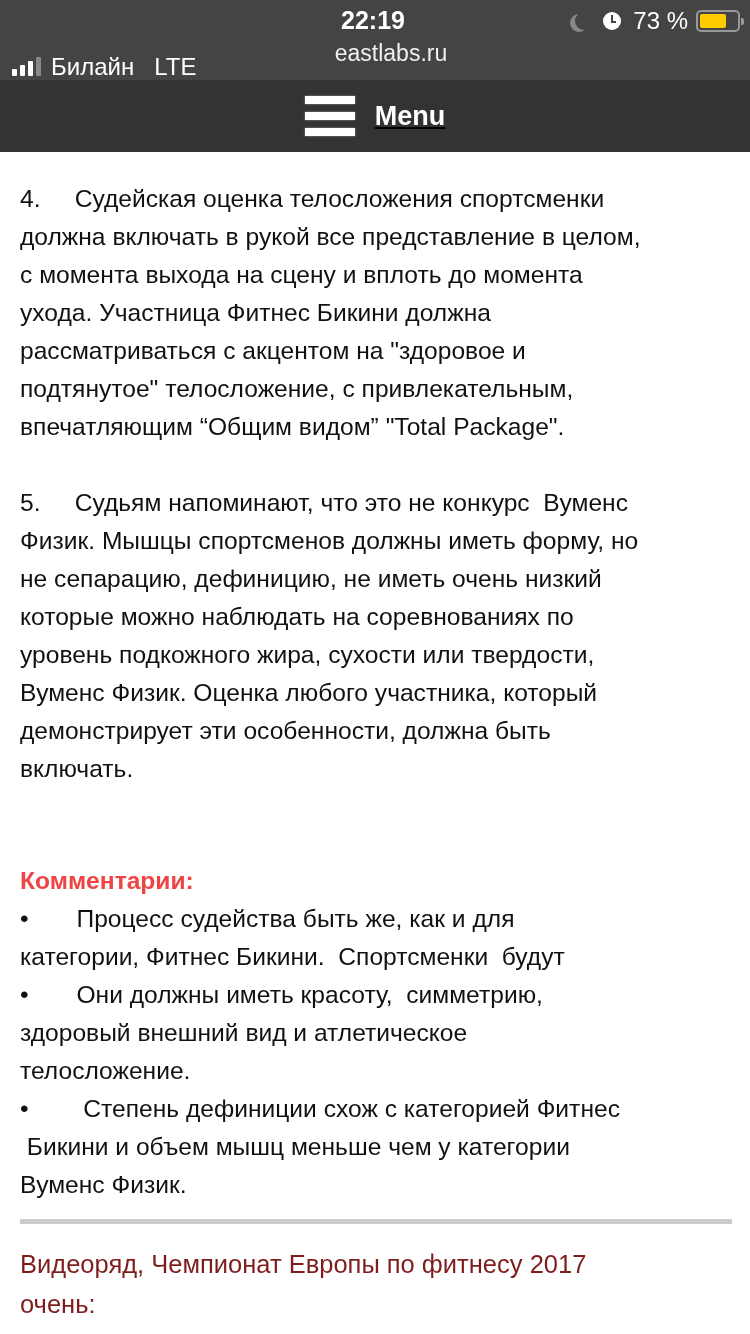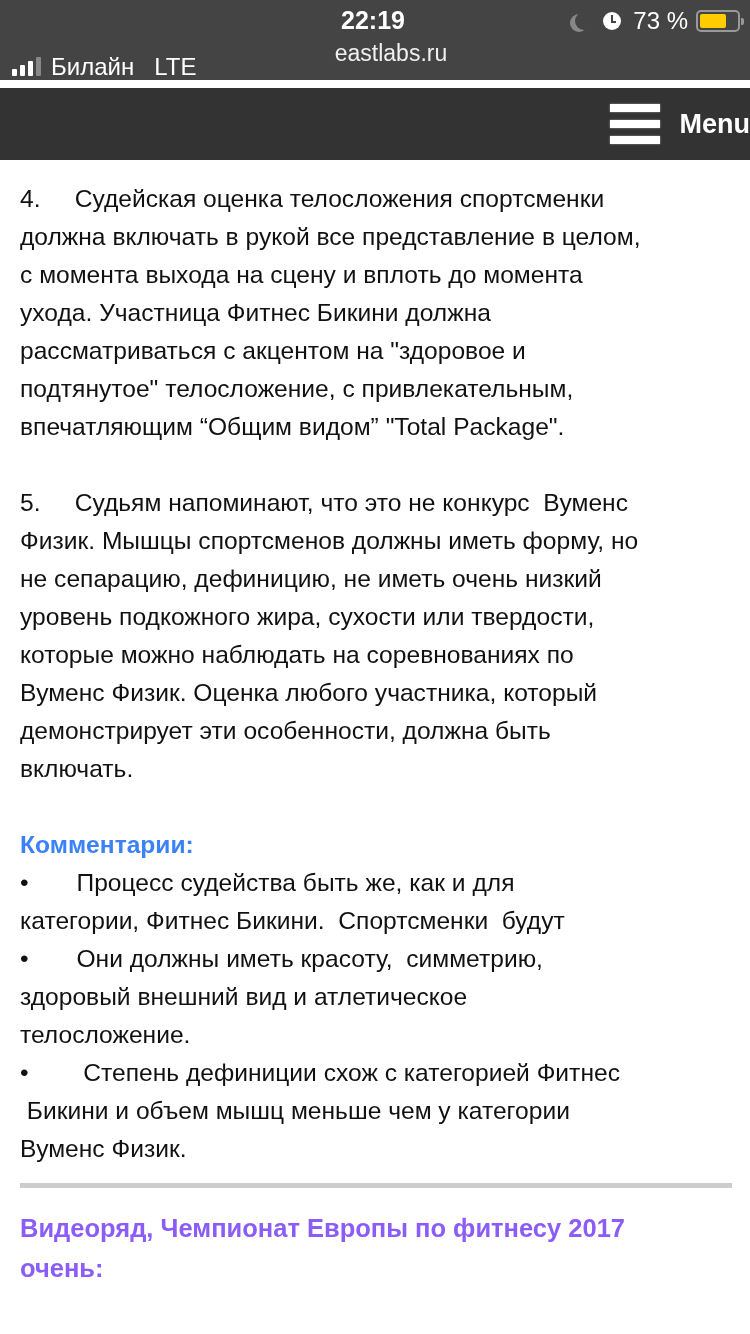--- a/index.html
+++ b/index.html
@@ -17,31 +17,31 @@
   .sb-right { position: absolute; right: 10px; top: 6px; height: 30px; display: flex; align-items: center; font-size: 24px; justify-content: space-between; }
   .moon { width: 18px; height: 18px; border-radius: 50%; box-shadow: -5px 2px 0 0 #888; margin-right: 16px; transform: translateX(6px); }
   .alarm { width: 18px; height: 18px; border-radius: 50%; background: #fff; position: relative; margin-right: 12px; }
   .alarm::before { content: ""; position: absolute; left: 8px; top: 3px; width: 2px; height: 7px; background: #444; }
   .alarm::after { content: ""; position: absolute; left: 8px; top: 9px; width: 5px; height: 2px; background: #444; }
   .battery { width: 44px; height: 22px; border: 2px solid #999; border-radius: 5px; padding: 2px; margin-left: 8px; position: relative; }
   .battery .fill { height: 100%; width: 73%; background: #ffcc00; border-radius: 2px; }
   .battery::after { content: ""; position: absolute; right: -6px; top: 6px; width: 3px; height: 7px; background: #999; border-radius: 0 2px 2px 0; }
   .url { position: absolute; left: 0; right: 0; top: 40px; text-align: center; font-size: 23px; color: #f0f0f0; padding-left: 32px; }
 
-  .menubar { position: absolute; left: 0; top: 88px; width: 750px; height: 72px; background: #333333; display: flex; align-items: center; justify-content: flex-end; }
+  .menubar { position: absolute; left: 0; top: 80px; width: 750px; height: 72px; background: #333333; display: flex; align-items: center; justify-content: center; text-decoration: underline; }
   .hamburger { width: 50px; height: 40px; display: flex; flex-direction: column; justify-content: space-between; margin-right: 20px; }
   .hamburger span { display: block; height: 8px; background: #fff; box-shadow: 0 0 2px #aaa; }
   .menu-label { color: #fff; font-size: 27px; font-weight: bold; }
 
   .content { position: absolute; left: 20px; top: 180px; width: 712px; color: #111; font-size: 24.6px; line-height: 38px; }
   .content p { white-space: pre-wrap; }
   .gap { height: 38px; }
-  .heading { color: #3b82f6; font-weight: bold; }
+  .heading { color: #ef4444; font-weight: bold; margin-top: 36px; }
   .divider { height: 5px; background: #cccccc; margin: 15px 0 20px 0; }
-  .video-title { color: #8b5cf6; font-weight: bold; font-size: 25.5px; line-height: 40px; }
+  .video-title { color: #7f1d1d; font-weight: normal; font-size: 25.5px; line-height: 40px; }
 </style>
 </head>
 <body>
 
 <div class="top">
   <div class="status-bar">
     <div class="sb-left">
       <div class="signal">
         <span style="height:7px"></span>
           <span style="height:11px"></span>
@@ -78,22 +78,22 @@
   <p>должна включать в рукой все представление в целом,</p>
   <p>с момента выхода на сцену и вплоть до момента</p>
   <p>ухода. Участница Фитнес Бикини должна</p>
   <p>рассматриваться с акцентом на "здоровое и</p>
   <p>подтянутое" телосложение, с привлекательным,</p>
   <p>впечатляющим “Общим видом” "Total Package".</p>
   <div class="gap"></div>
   <p><span>5.</span>     <span>Судьям напоминают, что это не конкурс  Вуменс</span></p>
   <p>Физик. Мышцы спортсменов должны иметь форму, но</p>
   <p>не сепарацию, дефиницию, не иметь очень низкий</p>
+  <p>которые можно наблюдать на соревнованиях по</p>
   <p>уровень подкожного жира, сухости или твердости,</p>
-  <p>которые можно наблюдать на соревнованиях по</p>
   <p>Вуменс Физик. Оценка любого участника, который</p>
   <p>демонстрирует эти особенности, должна быть</p>
   <p>включать.</p>
   <div class="gap"></div>
   <p class="heading">Комментарии:</p>
   <p><span>•</span>       <span>Процесс судейства быть же, как и для</span></p>
   <p>категории, Фитнес Бикини.  Спортсменки  будут</p>
   <p><span>•</span>       <span>Они должны иметь красоту,  симметрию,</span></p>
   <p>здоровый внешний вид и атлетическое</p>
   <p>телосложение.</p>

